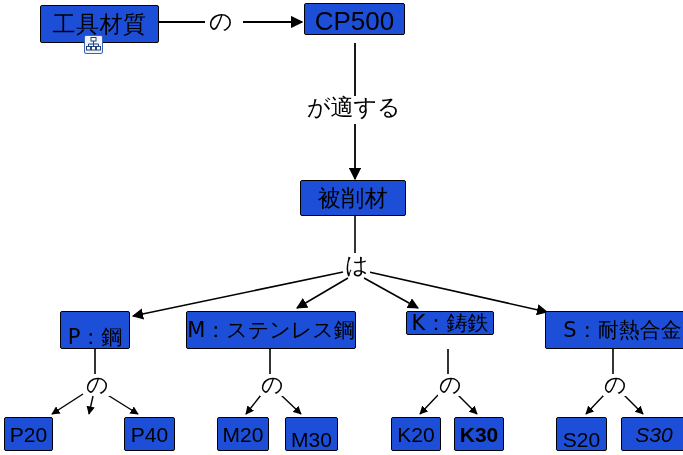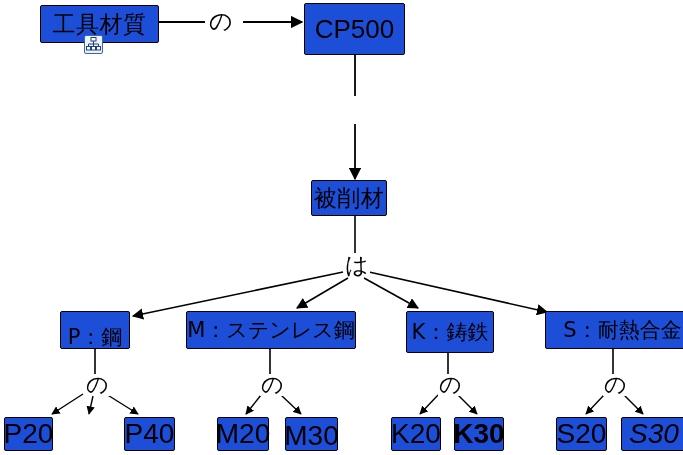--- a/index.html
+++ b/index.html
@@ -52,21 +52,21 @@
     letter-spacing: 0px;
   }
   
   .latin {
     font-family: "Liberation Sans", "DejaVu Sans", sans-serif;
     font-size: 26px;
     letter-spacing: 0px;
   }
   .latin-sm {
     font-family: "Liberation Sans", "DejaVu Sans", sans-serif;
-    font-size: 28px;
+    font-size: 21px;
   }
   .edge-label {
     position: absolute;
     color: #000000;
     background: #ffffff;
     font-family: "DejaVu Sans", "Liberation Sans", sans-serif;
     line-height: 1;
     white-space: nowrap;
     z-index: 4;
     padding: 0 1px;
@@ -143,37 +143,37 @@
       <line x1="3.5" y1="8" x2="13.5" y2="8" stroke="#21417e" stroke-width="1"></line>
       <line x1="3.5" y1="8" x2="3.5" y2="10.5" stroke="#21417e" stroke-width="1"></line>
       <line x1="8.5" y1="8" x2="8.5" y2="10.5" stroke="#21417e" stroke-width="1"></line>
       <line x1="13.5" y1="8" x2="13.5" y2="10.5" stroke="#21417e" stroke-width="1"></line>
       <rect x="1.5" y="10.5" width="4" height="3.5" fill="#ffffff" stroke="#21417e" stroke-width="1"></rect>
       <rect x="6.5" y="10.5" width="4" height="3.5" fill="#ffffff" stroke="#21417e" stroke-width="1"></rect>
       <rect x="11.5" y="10.5" width="4" height="3.5" fill="#ffffff" stroke="#21417e" stroke-width="1"></rect>
     </svg>
   </span>
 
-  <div class="node latin" style="left:304px; top:3px; width:101px; height:52px;">
+  <div class="node latin" style="left:304px; top:3px; width:101px; height:32px;align-items:flex-end;">
     <span class="node-label">CP500</span>
   </div>
 
-  <div class="node jp" style="left:311px; top:180px; width:76px; height:36px;">
+  <div class="node jp" style="left:300px; top:180px; width:106px; height:36px;">
     <span class="node-label">被削材</span>
   </div>
 
   <div class="node jp jp-small" style="left:60px; top:311px; width:70px; height:38px;align-items:flex-end;">
     <span class="node-label">P：鋼</span>
   </div>
 
   <div class="node jp jp-small" style="left:186px; top:311px; width:170px; height:38px;">
     <span class="node-label">M：ステンレス鋼</span>
   </div>
 
-  <div class="node jp jp-small" style="left:406px; top:311px; width:88px; height:42px;">
+  <div class="node jp jp-small" style="left:406px; top:311px; width:88px; height:24px;">
     <span class="node-label">K：鋳鉄</span>
   </div>
 
   <div class="node jp jp-small" style="left:545px; top:311px; width:155px; height:38px;align-items:center;">
     <span class="node-label">S：耐熱合金</span>
   </div>
 
   <div class="node latin-sm" style="left:4px; top:417px; width:49px; height:34px;">
     <span class="node-label">P20</span>
   </div>
@@ -188,29 +188,30 @@
     <span class="node-label">M30</span>
   </div>
 
   <div class="node latin-sm" style="left:391px; top:417px; width:50px; height:34px;">
     <span class="node-label">K20</span>
   </div>
   <div class="node latin-sm" style="left:454px; top:417px; width:50px; height:34px;font-weight:bold;">
     <span class="node-label">K30</span>
   </div>
 
-  <div class="node latin-sm" style="left:556px; top:417px; width:51px; height:34px;">
+  <div class="node latin-sm" style="left:556px; top:417px; width:51px; height:34px;align-items:flex-end;">
     <span class="node-label">S20</span>
   </div>
   <div class="node latin-sm" style="left:621px; top:417px; width:66px; height:34px;font-style:italic;">
     <span class="node-label">S30</span>
   </div>
 
   <span class="edge-label lbl-big" style="left:208px; top:10px;">の</span>
 
+  <span class="edge-label lbl-big" style="left:306px; top:96px;">が適する</span>
 
   <span class="edge-label lbl-big" style="left:344px; top:254px;">は</span>
 
   <span class="edge-label lbl-med" style="left:85px; top:374px;">の</span>
 
   <span class="edge-label lbl-med" style="left:260px; top:374px;">の</span>
 
   <span class="edge-label lbl-med" style="left:438px; top:374px;">の</span>
 
   <span class="edge-label lbl-med" style="left:603px; top:374px;">の</span>

